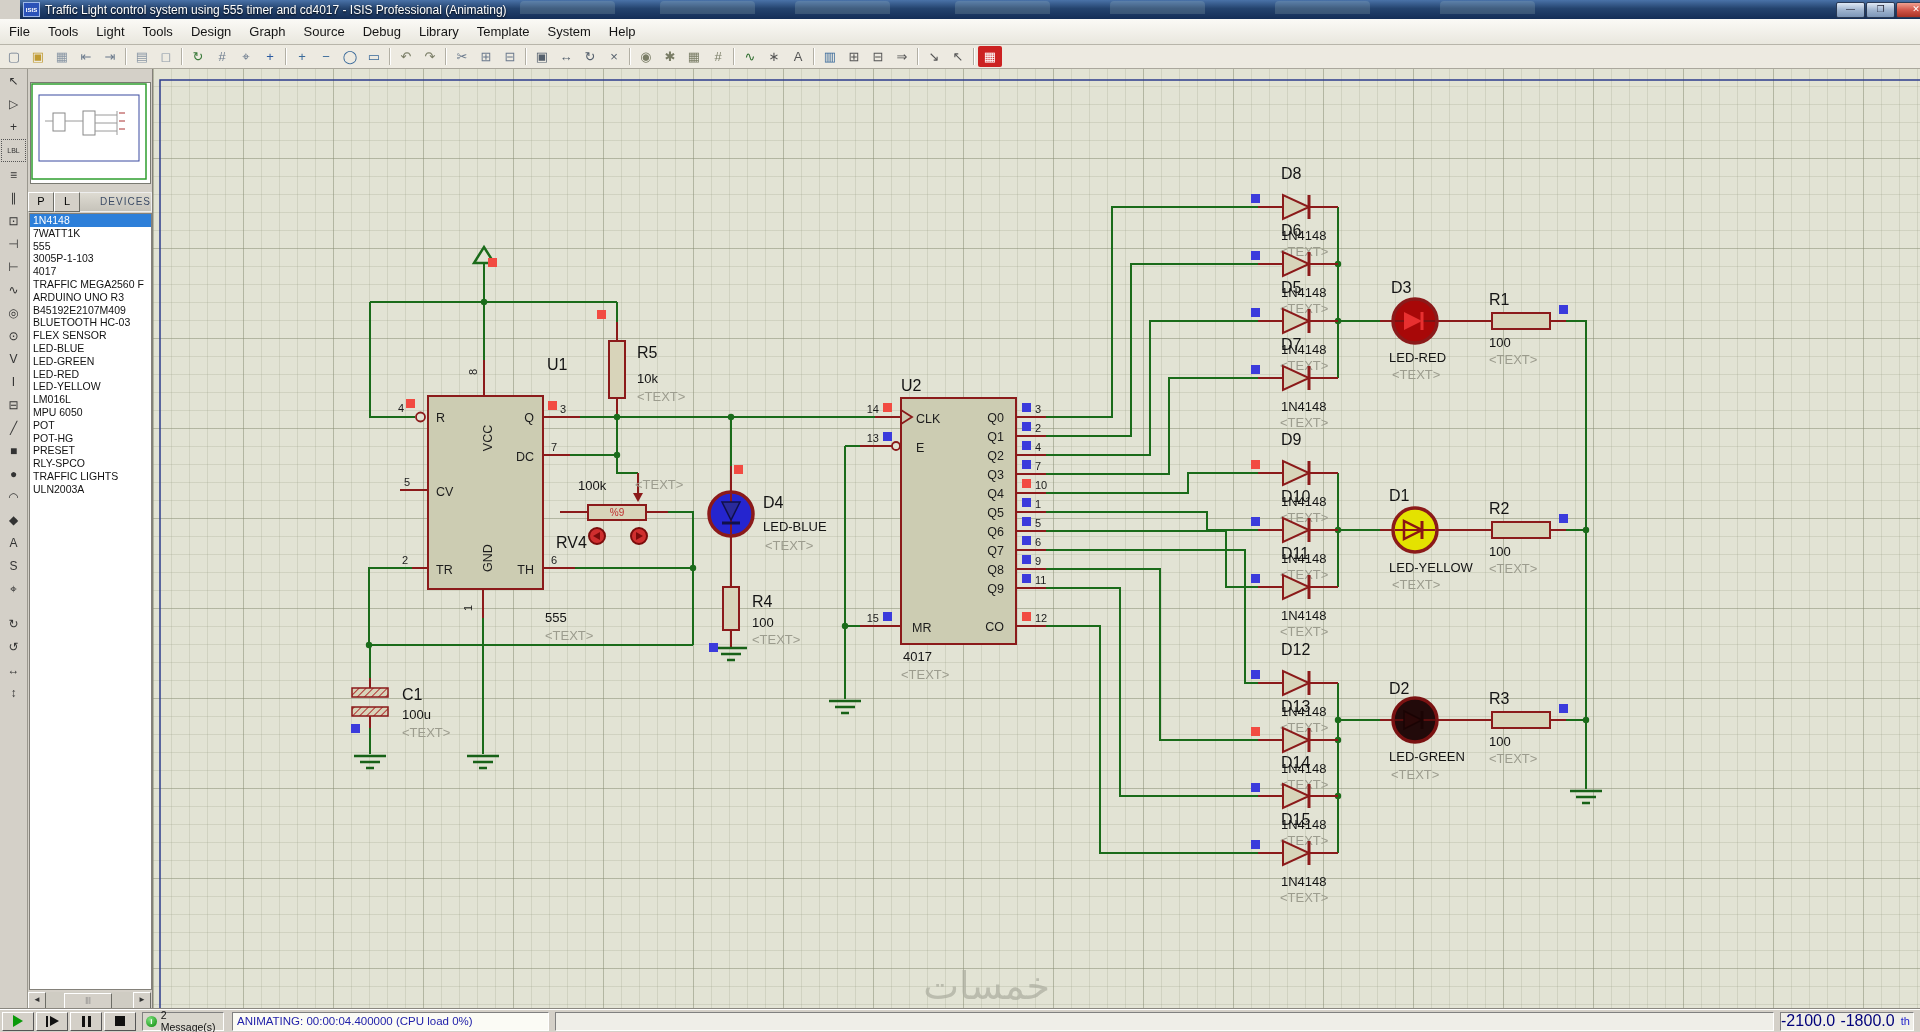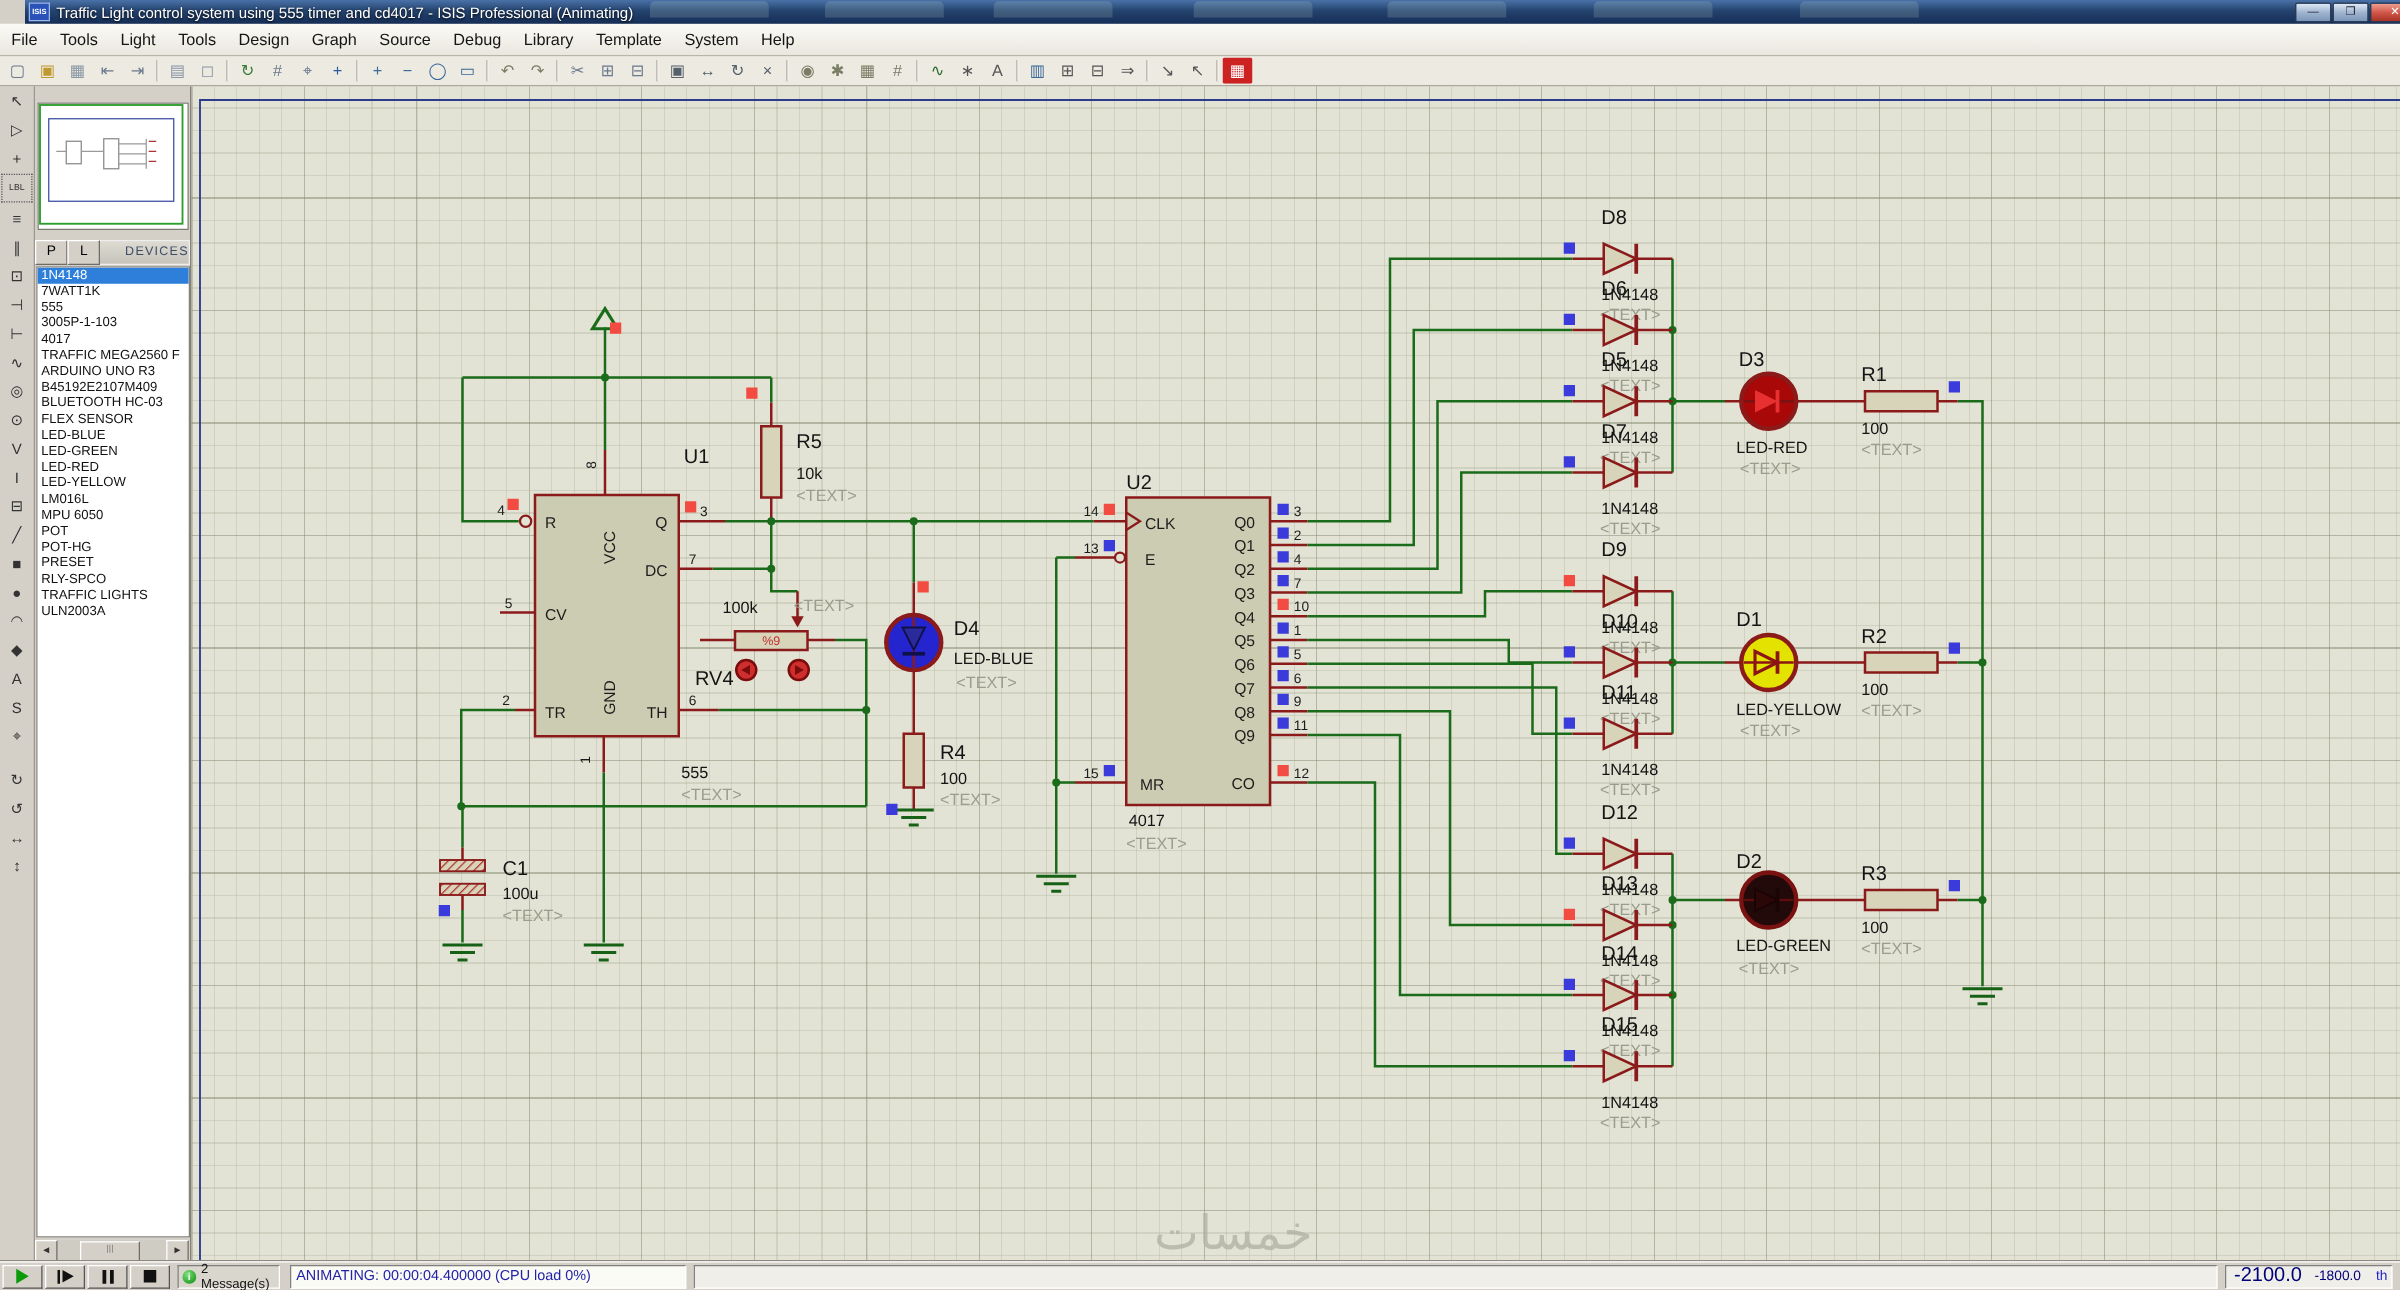--- a/index.html
+++ b/index.html
@@ -674,17 +674,17 @@
     <span style="width:11px;height:11px;border-radius:50%;background:radial-gradient(circle at 35% 30%,#7ce07c,#0a8a0a);margin:0 4px 0 3px;color:#fff;font-size:8px;text-align:center;line-height:11px;font-weight:bold">i</span>
     <span style="font-size:10.5px;color:#111">2 Message(s)</span>
   </div>
   <div class="sb-panel" style="width:315px;margin-left:8px">
     <span style="font-size:11.5px;color:#2222aa;padding-left:4px">ANIMATING: 00:00:04.400000 (CPU load 0%)</span>
   </div>
   <div class="sb-panel" style="flex:1;margin-left:6px;background:#efeee8"></div>
   <div class="sb-panel" style="width:132px;margin:0 6px;background:#efeee8;justify-content:flex-end">
     <span style="font-size:16px;color:#00007a">-2100.0</span>
     <span style="width:10px"></span>
-    <span style="font-size:11px;color:#00007a">-1800.0</span>
+    <span style="font-size:16px;color:#00007a">-1800.0</span>
     <span style="width:12px"></span>
     <span style="font-size:11px;color:#2222cc;padding-right:3px">th</span>
   </div>
 </div>
 
 </body></html>

